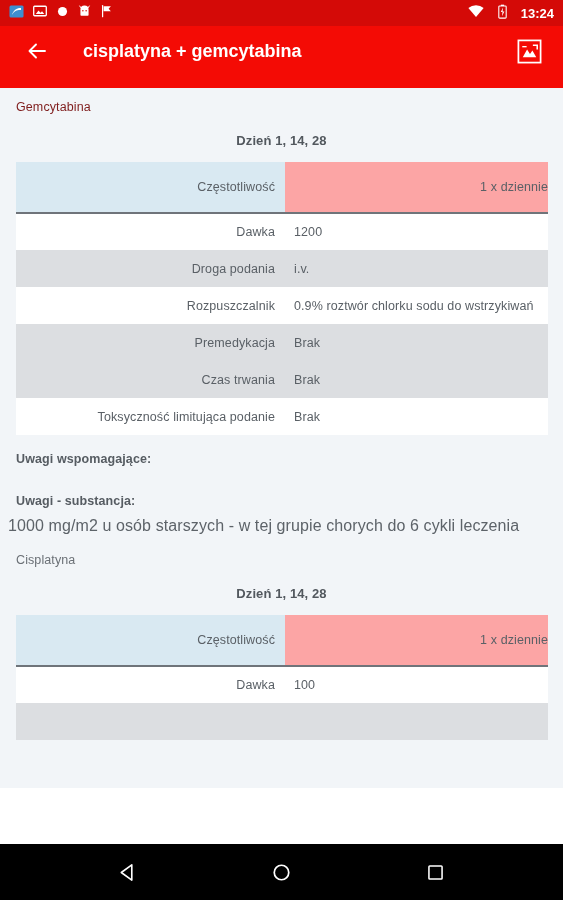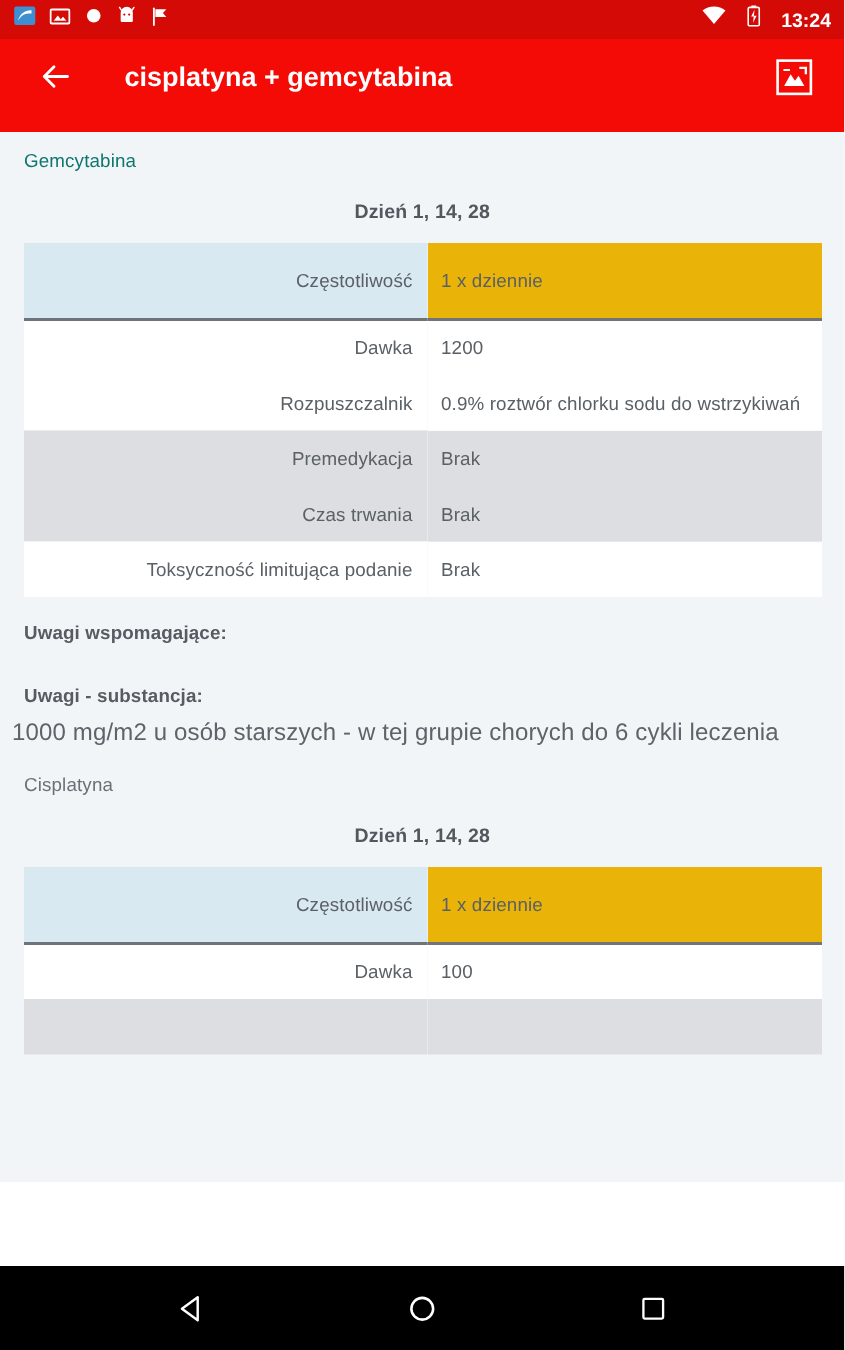--- a/index.html
+++ b/index.html
@@ -90,21 +90,21 @@
     position: absolute;
     top: 88px; left: 0;
     width: 563px;
     height: 700px;
     background: #f2f5f8;
     overflow: hidden;
   }
 
   .drug-name {
     font-size: 12.5px;
-    color: #0f766e;
+    color: #7f1d1d;
     padding: 12px 0 0 16px;
     letter-spacing: .1px;
   }
 
   .day-line {
     font-size: 13px;
     font-weight: bold;
     color: #52585e;
     text-align: center;
     padding: 19px 0 14px 0;
@@ -132,21 +132,21 @@
   }
   .val {
     padding-left: 9px;
     color: #5d6369;
     white-space: nowrap;
     overflow: hidden;
   }
 
   tr.head-row td { height: 51px; }
   tr.head-row .lbl { background: #d9e9f2; margin-top: 32px; }
-  tr.head-row .val { background: #eab308; }
+  tr.head-row .val { background: #fca5a5; text-align: right; }
   tr.head-row { border-bottom: 2px solid #6f747a; }
 
   tr.r-white td { background: #ffffff; }
   tr.r-gray  td { background: #dcdee1; }
 
   .section-label {
     font-size: 12.5px;
     font-weight: bold;
     color: #565c62;
     padding: 17px 0 0 16px;
@@ -280,20 +280,24 @@
     <table class="drug-table">
       <tbody>
         <tr class="head-row">
           <td class="lbl">Częstotliwość</td>
           <td class="val">1 x dziennie</td>
         </tr>
         <tr class="r-white">
           <td class="lbl">Dawka</td>
           <td class="val">1200</td>
         </tr>
+        <tr class="r-gray">
+          <td class="lbl">Droga podania</td>
+          <td class="val">i.v.</td>
+        </tr>
         <tr class="r-white">
           <td class="lbl">Rozpuszczalnik</td>
           <td class="val">0.9% roztwór chlorku sodu do wstrzykiwań</td>
         </tr>
         <tr class="r-gray">
           <td class="lbl">Premedykacja</td>
           <td class="val">Brak</td>
         </tr>
         <tr class="r-gray">
           <td class="lbl">Czas trwania</td>

